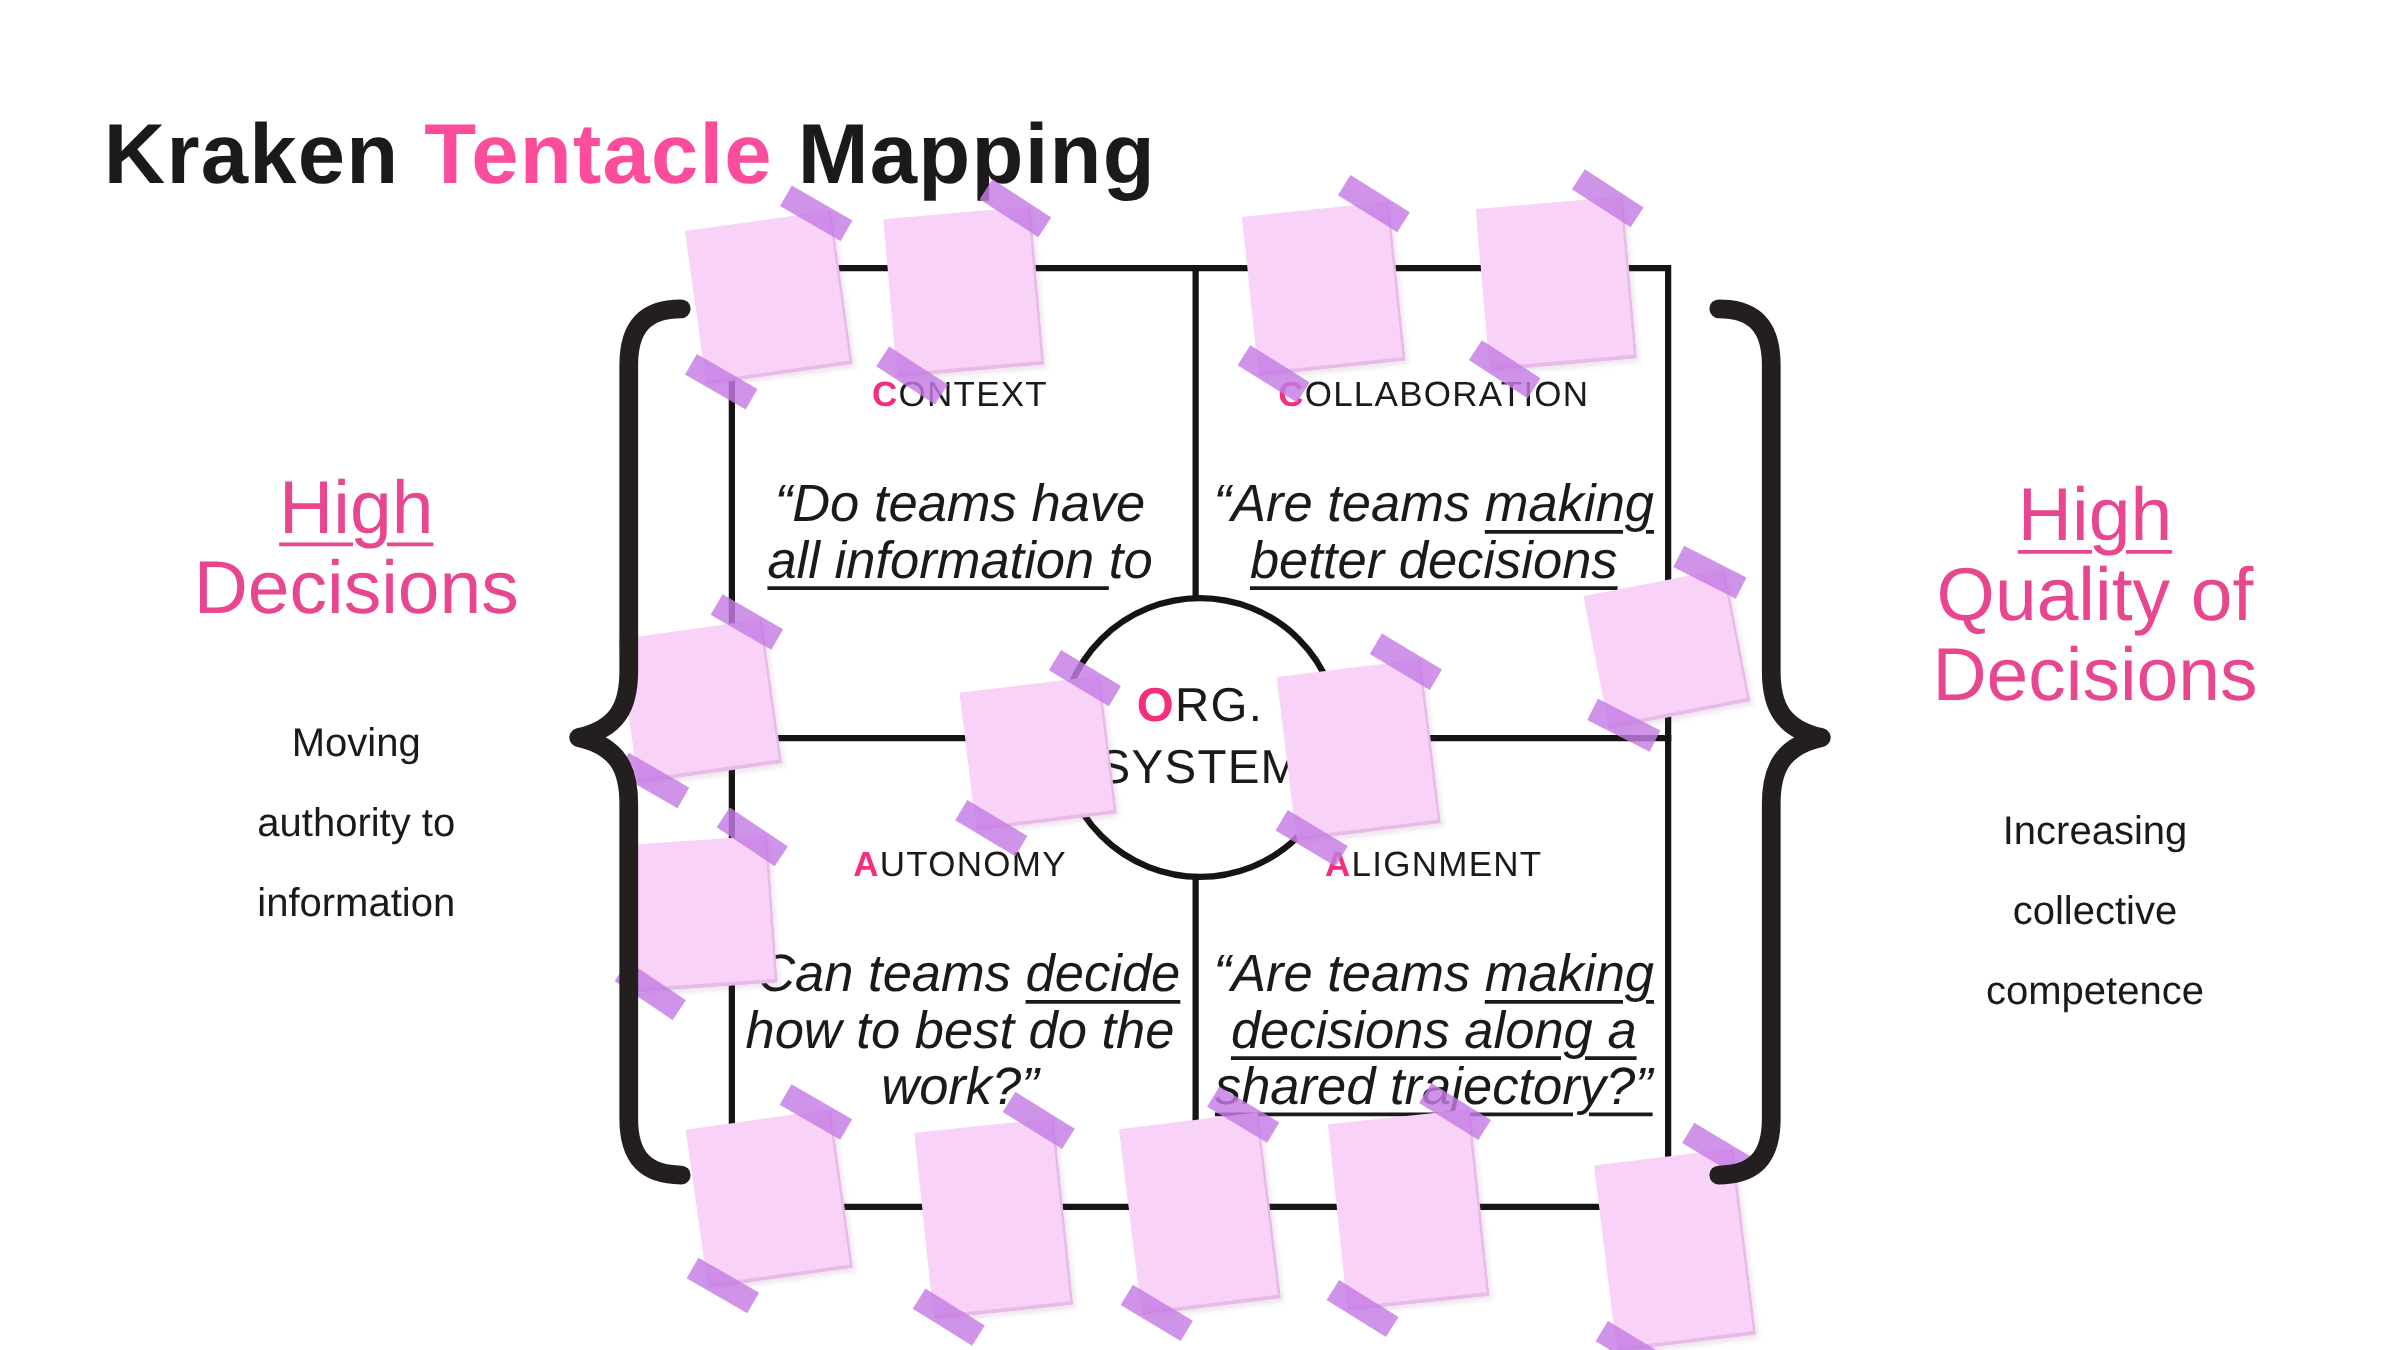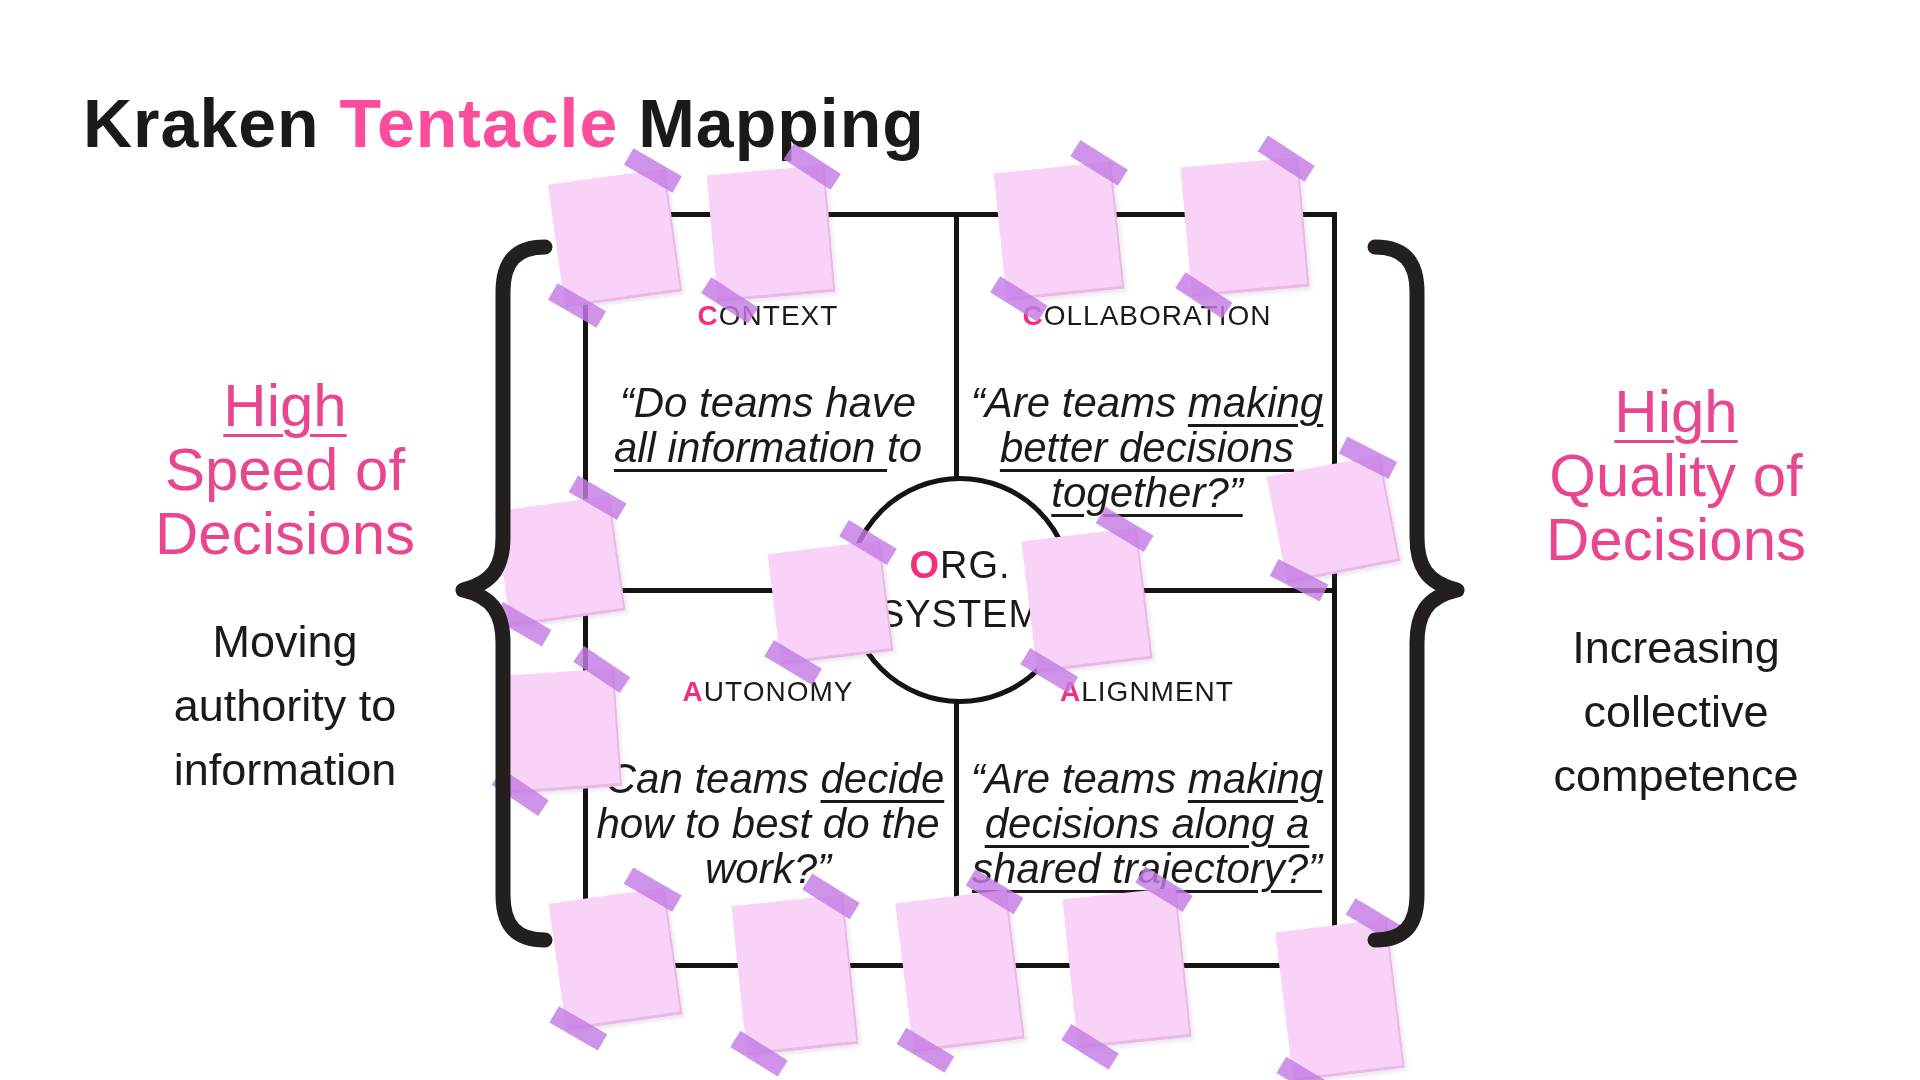--- a/index.html
+++ b/index.html
@@ -31,21 +31,21 @@
     display:flex;flex-direction:column;align-items:center;justify-content:center;
     font-size:38px;line-height:49px;letter-spacing:1px;color:var(--ink);text-align:center;
   }
   .circle .initial{color:var(--letter-pink);font-weight:700;}
   
   .side{position:absolute;width:320px;text-align:center;z-index:2;}
   .side-left{left:125px;top:374px;}
   .side-right{left:1516px;top:380px;}
   .side .hl{color:var(--side-pink);font-size:60px;line-height:64px;}
   .side .hl .u{text-decoration:underline;text-underline-offset:8px;text-decoration-thickness:3px;}
-  .side .cap{margin-top:44px;font-size:45px;line-height:64px;color:var(--ink);}
+  .side .cap{margin-top:60px;font-size:32px;line-height:64px;color:var(--ink);}
   
   .braces{position:absolute;left:0;top:0;width:1920px;height:1080px;z-index:5;pointer-events:none;}
   
   .notes-layer{position:absolute;left:0;top:0;width:1920px;height:1080px;z-index:4;}
   .note{
     position:absolute;background:var(--note-pink);
     box-shadow:2px 3px 4px rgba(130,70,130,0.14), inset -2px -3px 0 rgba(205,140,200,0.35);
   }
   .tape{position:absolute;width:56px;height:19px;background:var(--tape-purple);opacity:0.82;}
   .tape.tr{top:-9px;right:-16px;transform:rotate(38deg);}
@@ -54,21 +54,20 @@
 </head>
 <body>
 
 <div class="canvas">
 
   <h1 class="title"><span>Kraken </span><span class="accent">Tentacle</span><span> Mapping</span></h1>
 
   <div class="side side-left">
     <div class="hl">
       <div><span class="u">High</span></div>
-      <div>Speed of</div>
       <div>Decisions</div>
     </div>
     <div class="cap">
       <div>Moving</div>
       <div>authority to</div>
       <div>information</div>
     </div>
   </div>
 
   <div class="side side-right">
@@ -93,21 +92,20 @@
     <div class="q-quote">
         <div><span>“Do teams have</span></div>
         <div><span class="u">all information </span><span>to</span></div>
       </div>
   </div>
   <div class="quad q-tr">
     <div class="q-label"><span class="initial">C</span><span>OLLABORATION</span></div>
     <div class="q-quote">
         <div><span>“Are teams </span><span class="u">making</span></div>
         <div><span class="u">better decisions</span></div>
-        <div><span class="u">together?”</span></div>
       </div>
   </div>
   <div class="quad q-bl">
     <div class="q-label"><span class="initial">A</span><span>UTONOMY</span></div>
     <div class="q-quote">
         <div><span>“Can teams </span><span class="u">decide</span></div>
         <div><span>how to best do the</span></div>
         <div><span>work?”</span></div>
       </div>
   </div>

